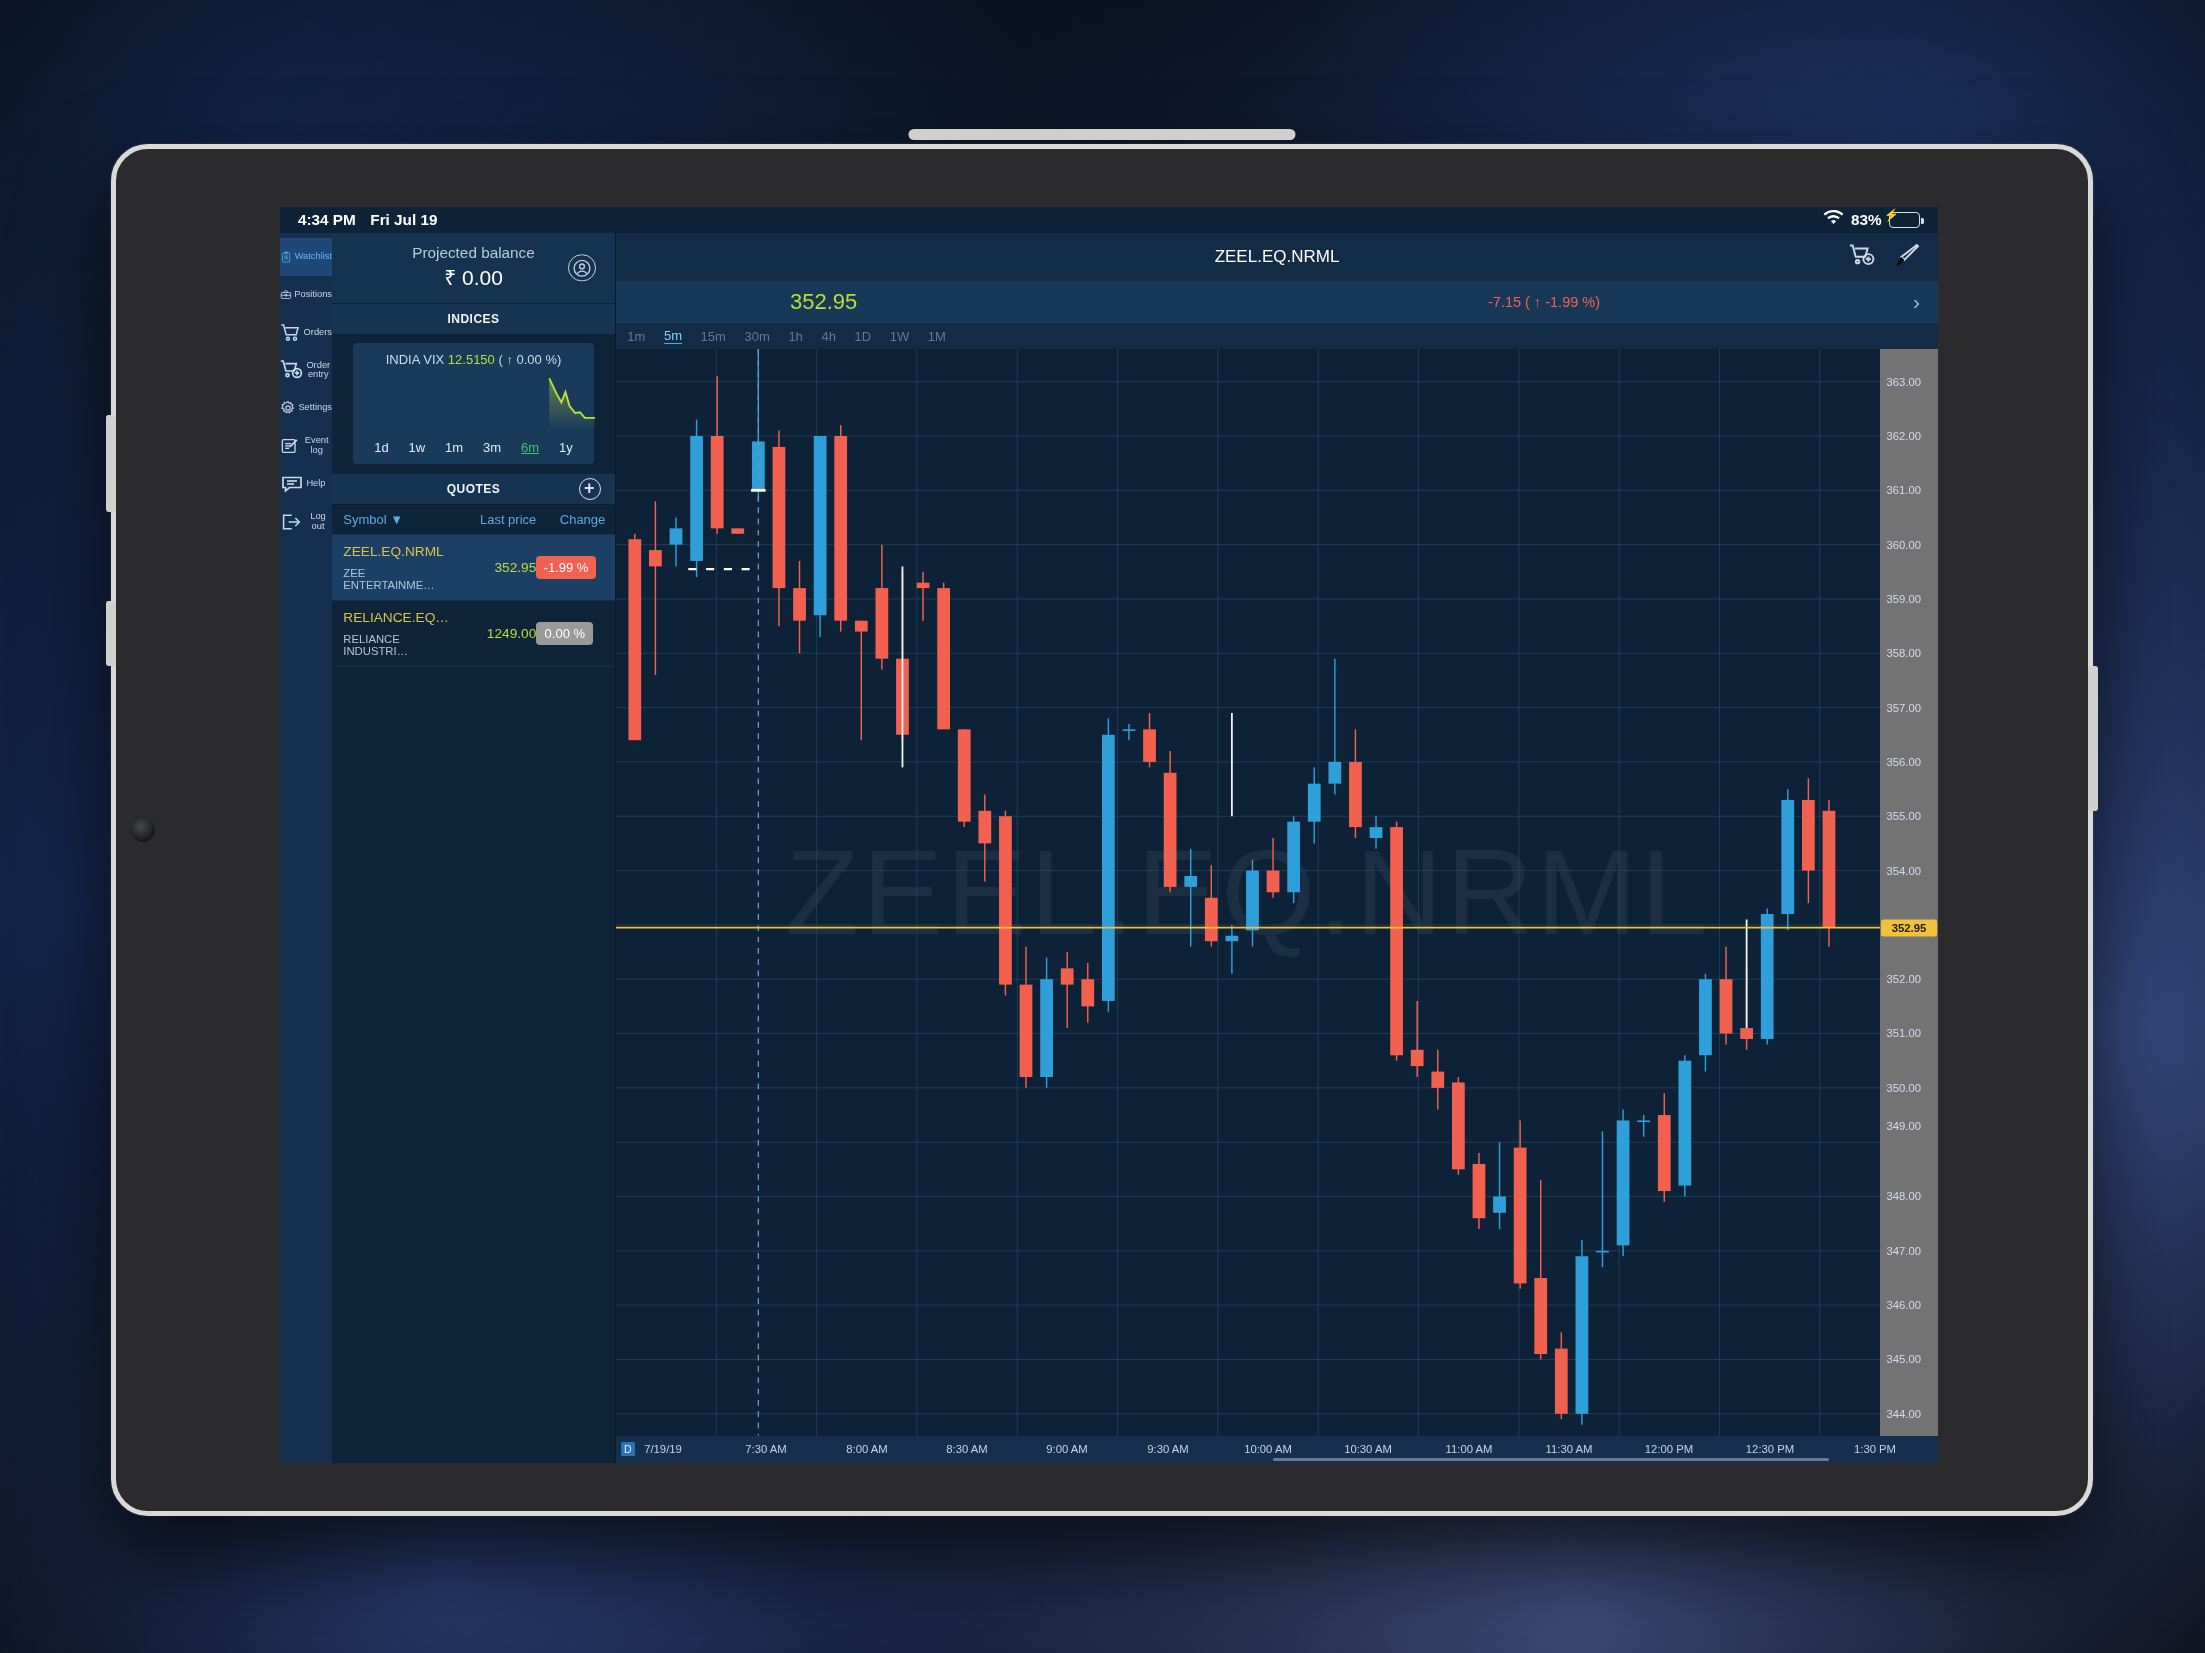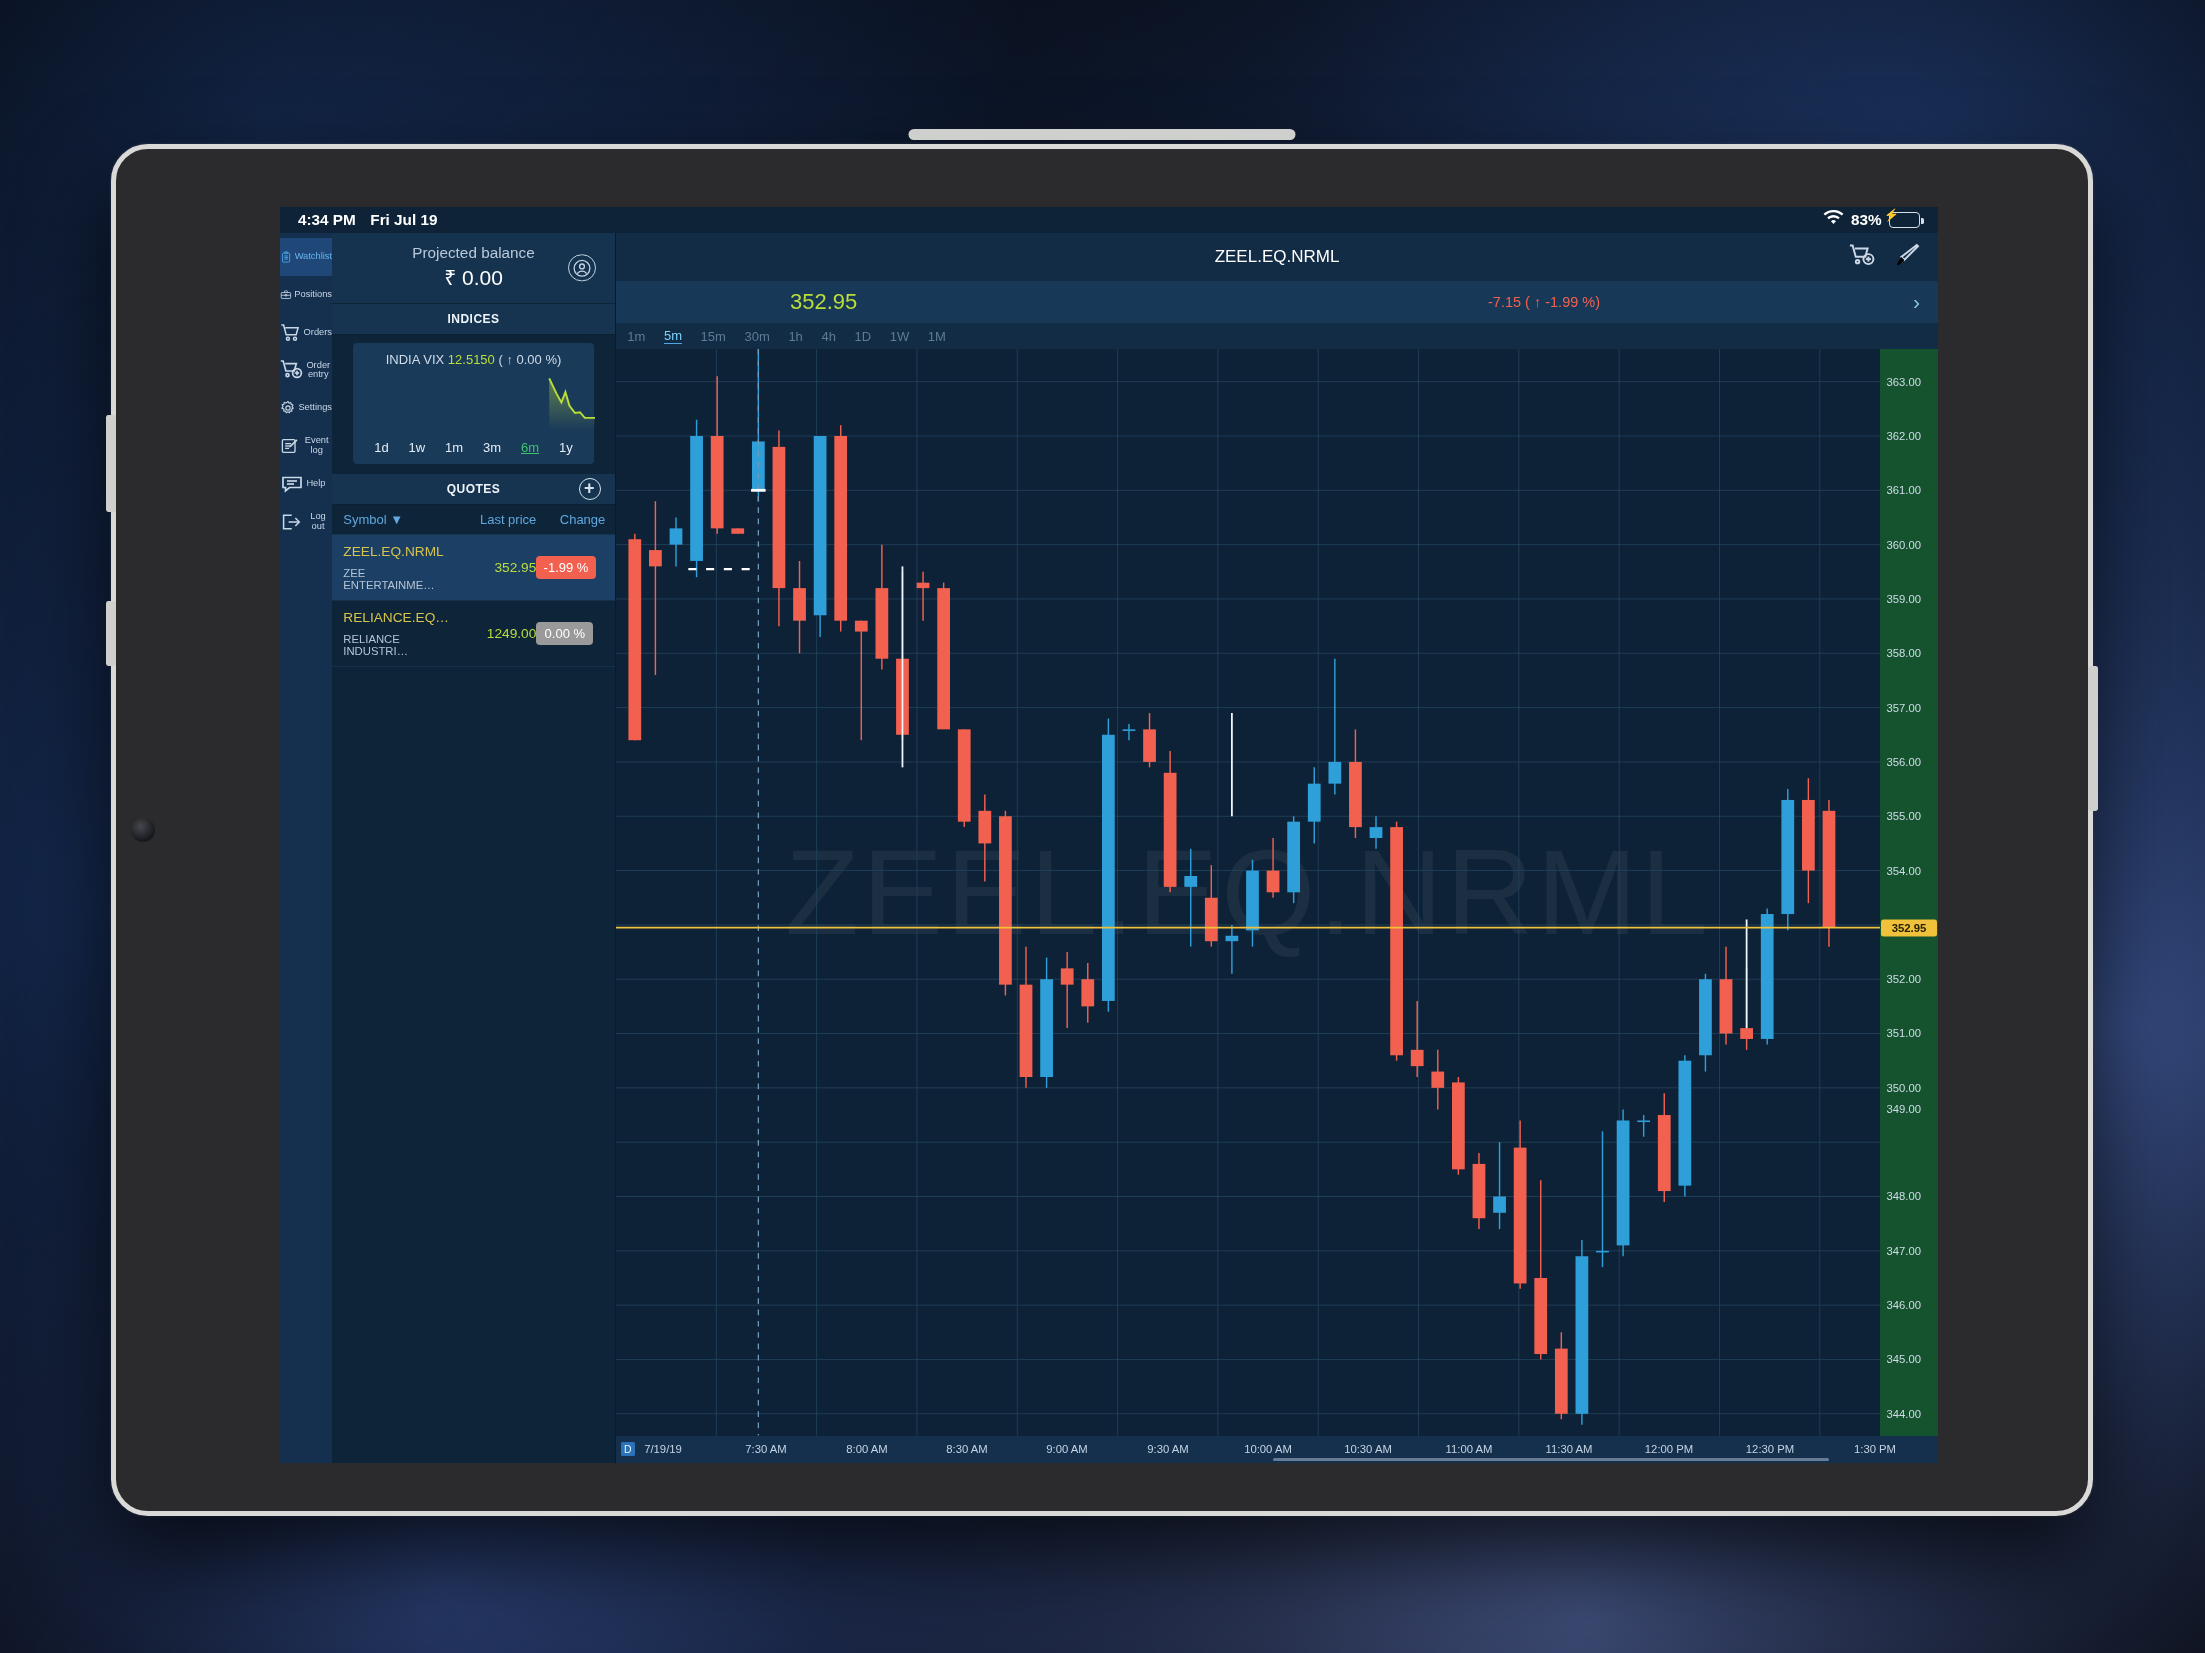--- a/index.html
+++ b/index.html
@@ -173,21 +173,21 @@
   #tfbar{
     height:26px; flex:0 0 26px; background:#132c45;
     display:flex; align-items:center; padding-left:11.3px; gap:18.6px;
     font-size:13px; color:#5d7a96;
   }
   #tfbar span{ cursor:pointer; }
   #tfbar span.sel{ color:#7dd3fc; border-bottom:1.6px solid #4ea8e8; padding-bottom:0.8px; }
   #plotwrap{ flex:1; display:flex; min-height:0; }
   #plot{ flex:1; position:relative; background:#0d2137; overflow:hidden; }
   #yaxis{
-    width:58px; flex:0 0 58px; background:#14532d; position:relative;
+    width:58px; flex:0 0 58px; background:#737373; position:relative;
     font-size:11.3px; color:#d0dcea;
   }
   #yaxis .ytick{ position:absolute; left:6.5px; transform:translateY(-50%); }
   #ylast{
     position:absolute; left:0.8px; right:0.8px; transform:translateY(-50%);
     background:#f0c13b; color:#262200; font-size:11.3px; font-weight:bold;
     text-align:center; padding:2.4px 0; border-radius:2.4px;
   }
   #watermark{
     position:absolute; left:0; right:0; top:50%; transform:translateY(-50%);
@@ -632,21 +632,21 @@
               <div class="ytick" style="top: 196px;">360.00</div>
               <div class="ytick" style="top: 250px;">359.00</div>
               <div class="ytick" style="top: 304px;">358.00</div>
               <div class="ytick" style="top: 359px;">357.00</div>
               <div class="ytick" style="top: 413px;">356.00</div>
               <div class="ytick" style="top: 467px;">355.00</div>
               <div class="ytick" style="top: 522px;">354.00</div>
               <div class="ytick" style="top: 630px;">352.00</div>
               <div class="ytick" style="top: 684px;">351.00</div>
               <div class="ytick" style="top: 739px;">350.00</div>
-              <div class="ytick" style="top: 760px;">349.00</div>
+              <div class="ytick" style="top: 777px;">349.00</div>
               <div class="ytick" style="top: 847px;">348.00</div>
               <div class="ytick" style="top: 902px;">347.00</div>
               <div class="ytick" style="top: 956px;">346.00</div>
               <div class="ytick" style="top: 1010px;">345.00</div>
               <div class="ytick" style="top: 1065px;">344.00</div>
               <div id="ylast" style="top: 579px;">352.95</div>
             </div>
         </div>
 
         <div id="xaxis">

